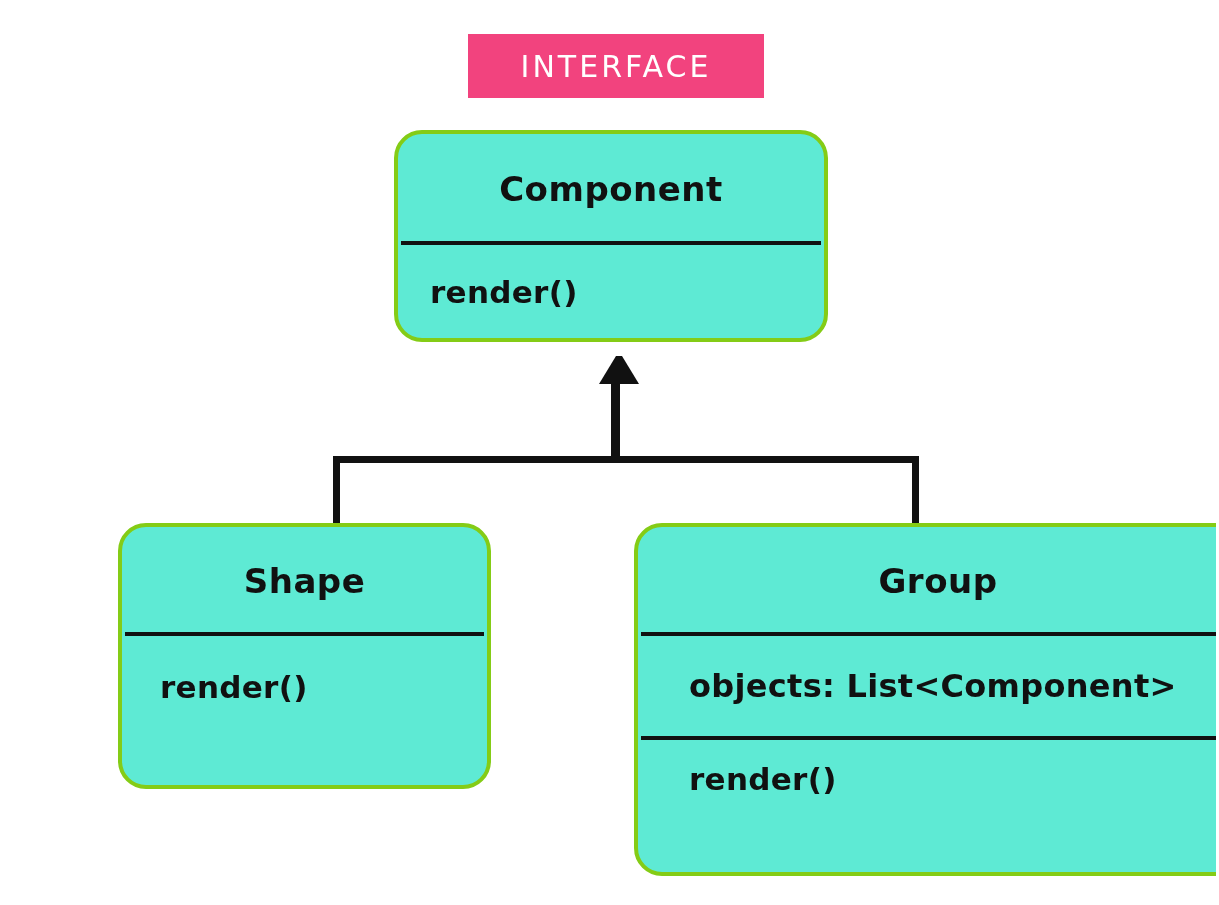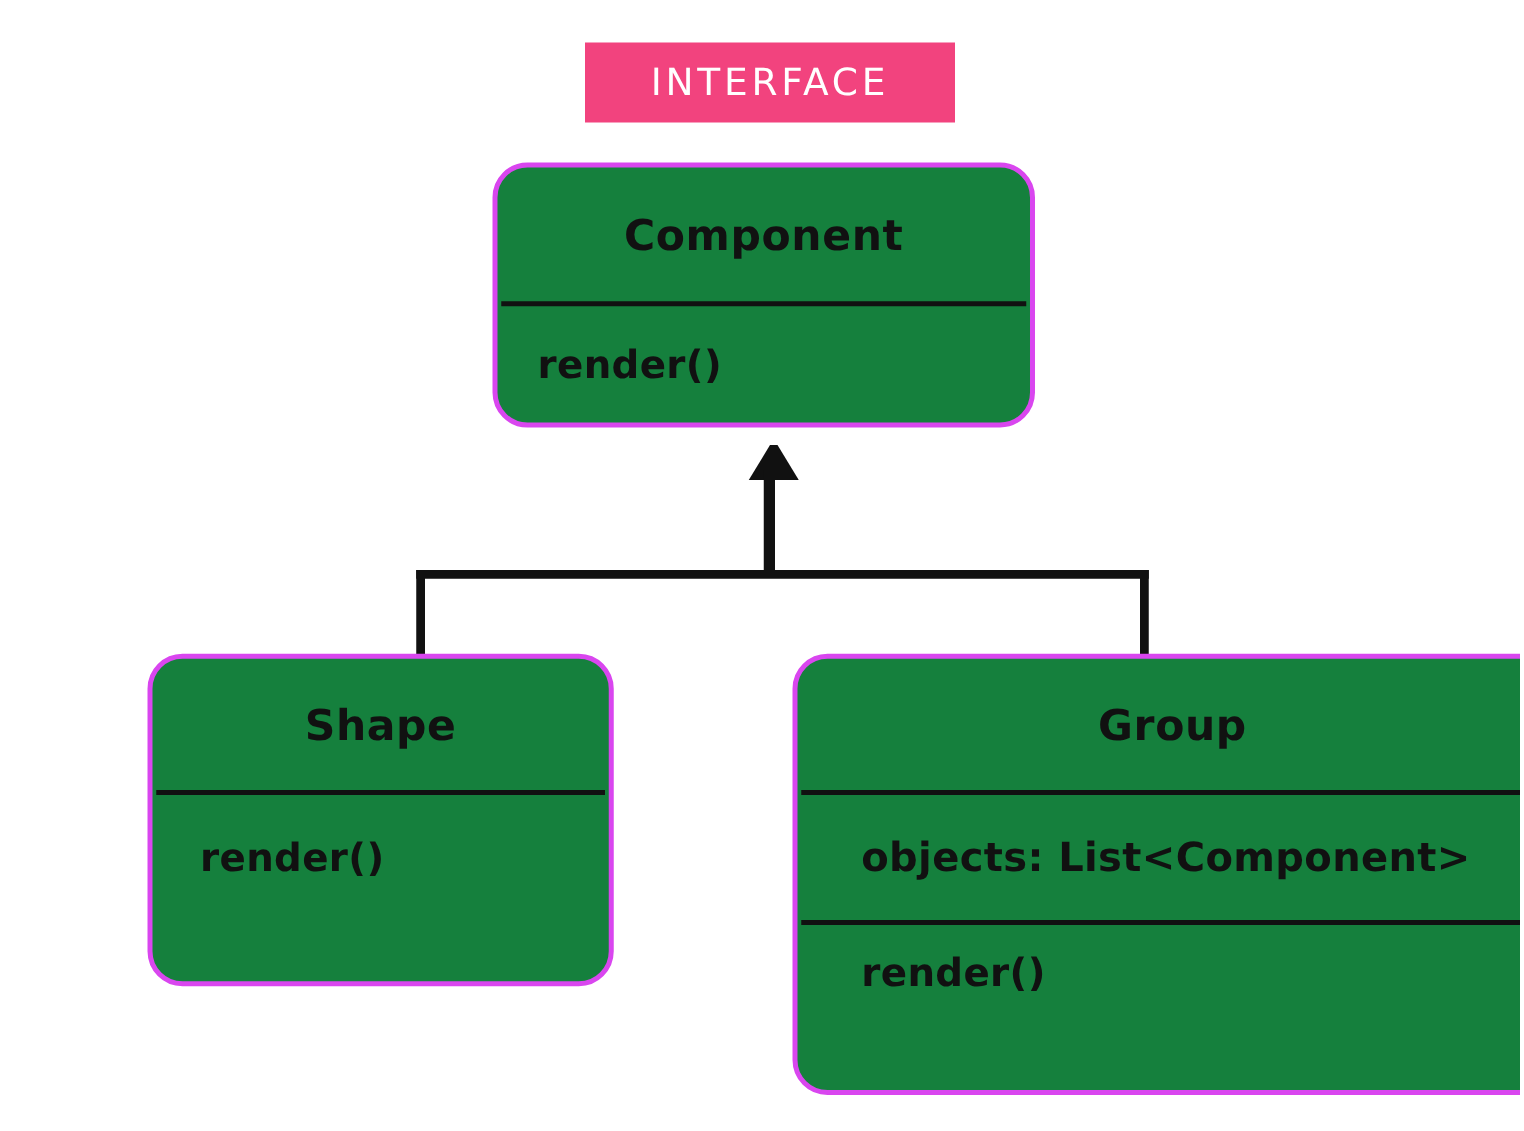--- a/index.html
+++ b/index.html
@@ -24,22 +24,22 @@
     color: #ffffff;
     display: flex; align-items: center; justify-content: center;
     font-size: 30px;
     font-weight: 500;
     letter-spacing: 3px;
   }
 
   
   .uml-box {
     position: absolute;
-    background: #15803d;
-    border: 4px solid #d946ef;
+    background: #5eead4;
+    border: 4px solid #84cc16;
     border-radius: 28px;
     overflow: hidden;
   }
   .uml-box.component { left: 388px; top: 124px; width: 434px; height: 212px; }
   .uml-box.shape     { left: 112px; top: 517px; width: 373px; height: 266px; }
   .uml-box.group     { left: 628px; top: 517px; width: 608px; height: 353px; border-radius: 28px; }
 
   .uml-title {
     display: flex; align-items: center; justify-content: center;
     border-bottom: 4px solid #111111;

